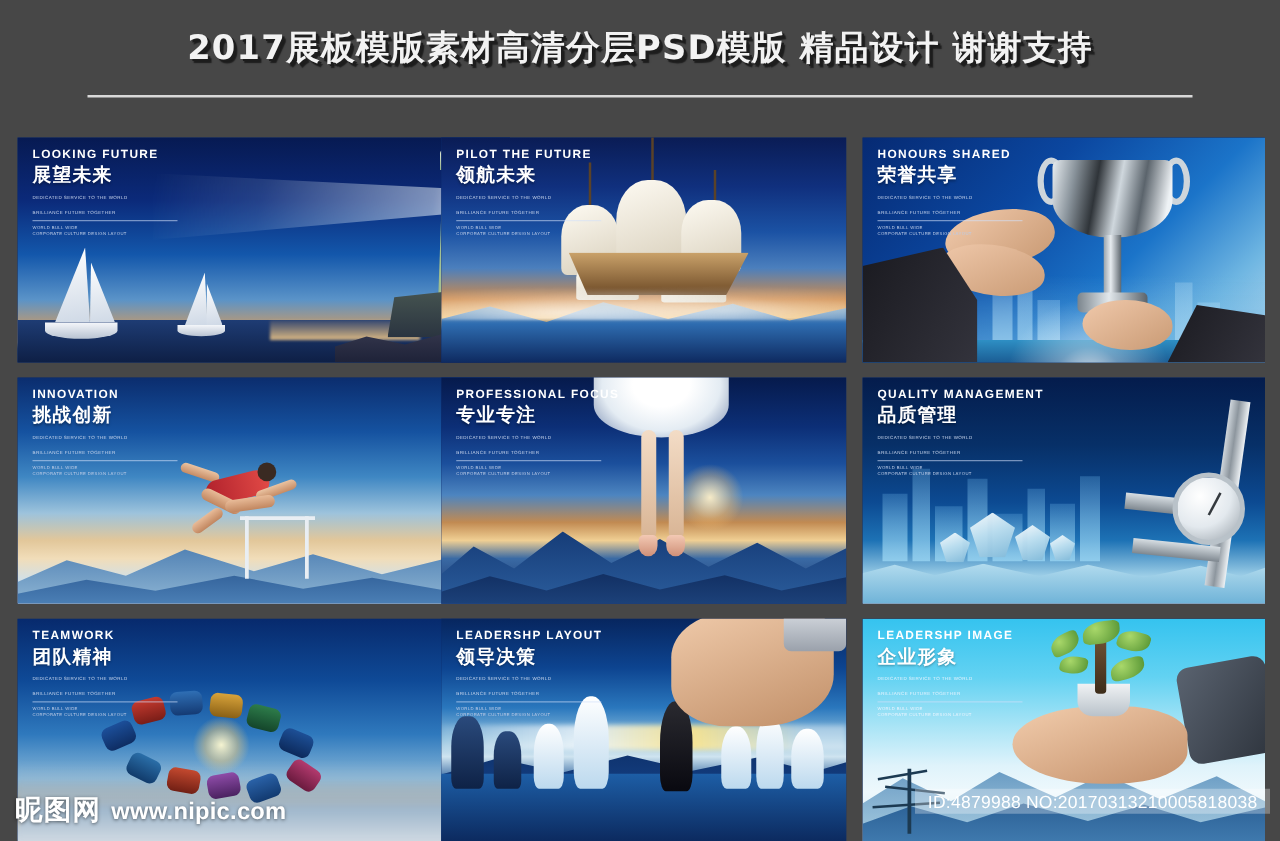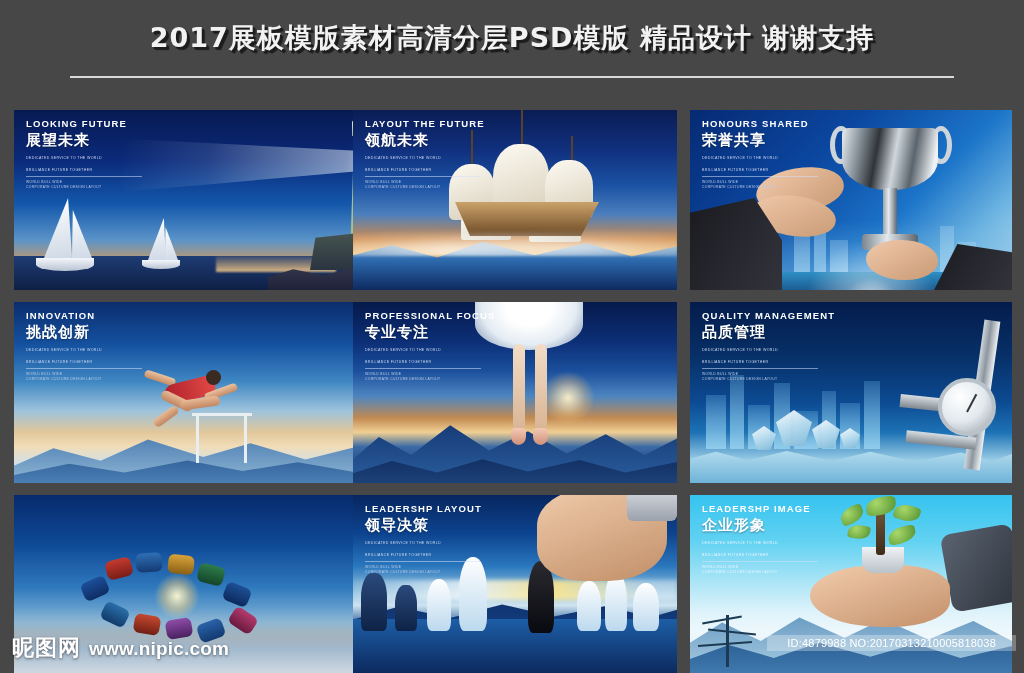--- a/index.html
+++ b/index.html
@@ -178,22 +178,22 @@
   .wm {
     position:absolute; left:12px; bottom:10px; z-index:60;
     display:flex; align-items:baseline; gap:8px;
     color:#ffffff; text-shadow:0 1px 3px rgba(0,0,0,.55);
   }
   .wm-cn { font-size:22px; font-weight:bold; font-family:"DejaVu Sans","Liberation Sans",sans-serif; letter-spacing:1px; }
   .wm-url { font-size:19px; font-weight:bold; letter-spacing:.2px; }
   .idbar {
     position:absolute; right:8px; bottom:22px; z-index:60;
     background:rgba(255,255,255,.30);
-    padding:2px 20px;
-    font-size:11px; color:#ffffff; letter-spacing:.2px;
+    padding:2px 10px;
+    font-size:14px; color:#ffffff; letter-spacing:.2px;
     font-family:"Liberation Sans",sans-serif;
     white-space:nowrap;
   }
 </style>
 </head>
 <body>
 
 <div id="root">
 
   <div class="header">
@@ -244,21 +244,21 @@
       <div class="p2-mast" style="left:218px; bottom:80px; height:74px;"></div>
       <div class="p2-sail" style="left:96px; top:54px; width:46px; height:56px;"></div>
       <div class="p2-sail" style="left:140px; top:34px; width:56px; height:72px;"></div>
       <div class="p2-sail" style="left:192px; top:50px; width:48px; height:58px;"></div>
       <div class="p2-sail" style="left:108px; top:104px; width:50px; height:26px; border-radius:30% 30% 8% 8%;"></div>
       <div class="p2-sail" style="left:176px; top:106px; width:52px; height:26px; border-radius:30% 30% 8% 8%;"></div>
       <div class="p2-ship-hull"></div>
       <div class="p2-wave"></div>
       <div class="p2-spray"></div>
       <div class="ptext">
-        <div class="p-en">LAYOUT THE FUTURE</div>
+        <div class="p-en">PILOT THE FUTURE</div>
         <div class="p-cn">领航未来</div>
         <div class="p-sub1">DEDICATED SERVICE TO THE WORLD</div>
         <div class="p-sub1">BRILLIANCE FUTURE TOGETHER</div>
         <div class="p-line"></div>
         <div class="p-sub2">WORLD BULL WIDE</div>
         <div class="p-sub2">CORPORATE CULTURE DESIGN LAYOUT</div>
       </div>
     </div>
 
     <div class="panel c2 r0">
@@ -383,20 +383,29 @@
         <div class="p7-d" style="left:88px; top:2px;  background:linear-gradient(#d8a33a,#8a6015); transform:rotate(6deg);"></div>
         <div class="p7-d" style="left:118px;top:12px; background:linear-gradient(#2d7c4a,#14452a); transform:rotate(14deg);"></div>
         <div class="p7-d" style="left:144px;top:32px; background:linear-gradient(#1d4f96,#0c2a5c); transform:rotate(22deg);"></div>
         <div class="p7-d" style="left:150px;top:58px; background:linear-gradient(#b33a6e,#6a1a3e); transform:rotate(34deg);"></div>
         <div class="p7-d" style="left:118px;top:68px; background:linear-gradient(#2a62a8,#123a70); transform:rotate(-20deg);"></div>
         <div class="p7-d" style="left:86px; top:66px; background:linear-gradient(#8e4ca8,#4a2160); transform:rotate(-10deg);"></div>
         <div class="p7-d" style="left:54px; top:62px; background:linear-gradient(#c4492f,#711f14); transform:rotate(10deg);"></div>
         <div class="p7-d" style="left:22px; top:52px; background:linear-gradient(#2a6ea8,#113b6b); transform:rotate(26deg);"></div>
       </div>
       <div class="p7-burst"></div>
+      <div class="ptext">
+        <div class="p-en">TEAMWORK</div>
+        <div class="p-cn">团队精神</div>
+        <div class="p-sub1">DEDICATED SERVICE TO THE WORLD</div>
+        <div class="p-sub1">BRILLIANCE FUTURE TOGETHER</div>
+        <div class="p-line"></div>
+        <div class="p-sub2">WORLD BULL WIDE</div>
+        <div class="p-sub2">CORPORATE CULTURE DESIGN LAYOUT</div>
+      </div>
     </div>
 
     <div class="panel c1 r2">
       <div class="fill p8-sky"></div>
       <div class="p8-cloudband"></div>
       <div class="p8-mtn"></div>
       <div class="p8-board"></div>
       <div class="p8-pc" style="left:8px;  width:26px; height:58px; background:linear-gradient(#2a4a7c,#0e2246); border-radius:42% 42% 14% 14%;"></div>
       <div class="p8-pc" style="left:42px; width:22px; height:46px; background:linear-gradient(#2a4a7c,#0e2246); border-radius:42% 42% 14% 14%;"></div>
       <div class="p8-pc" style="left:74px; width:24px; height:52px;"></div>

